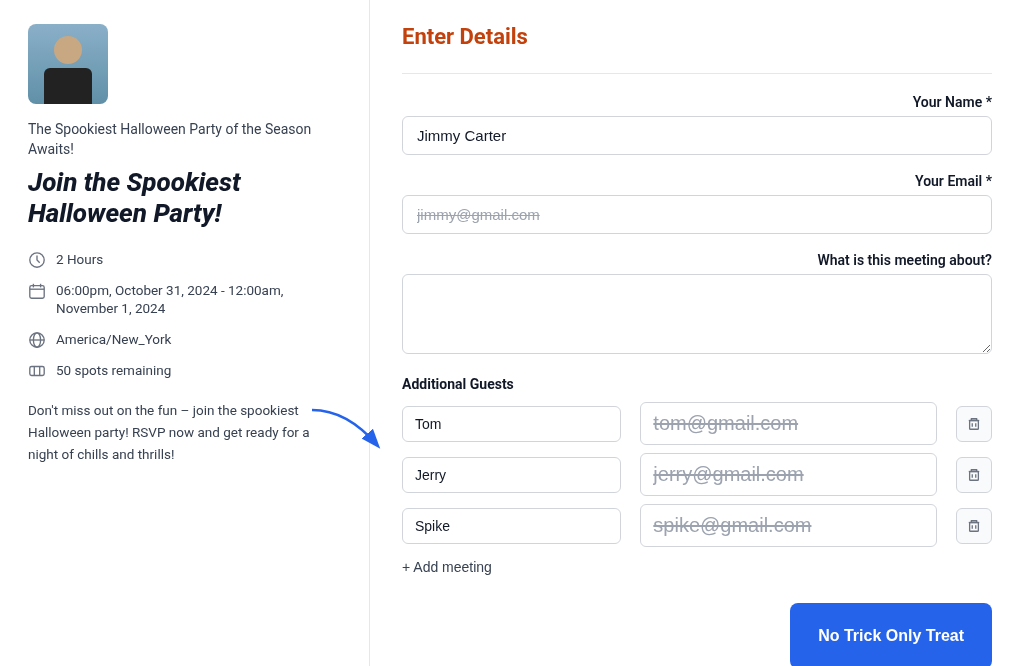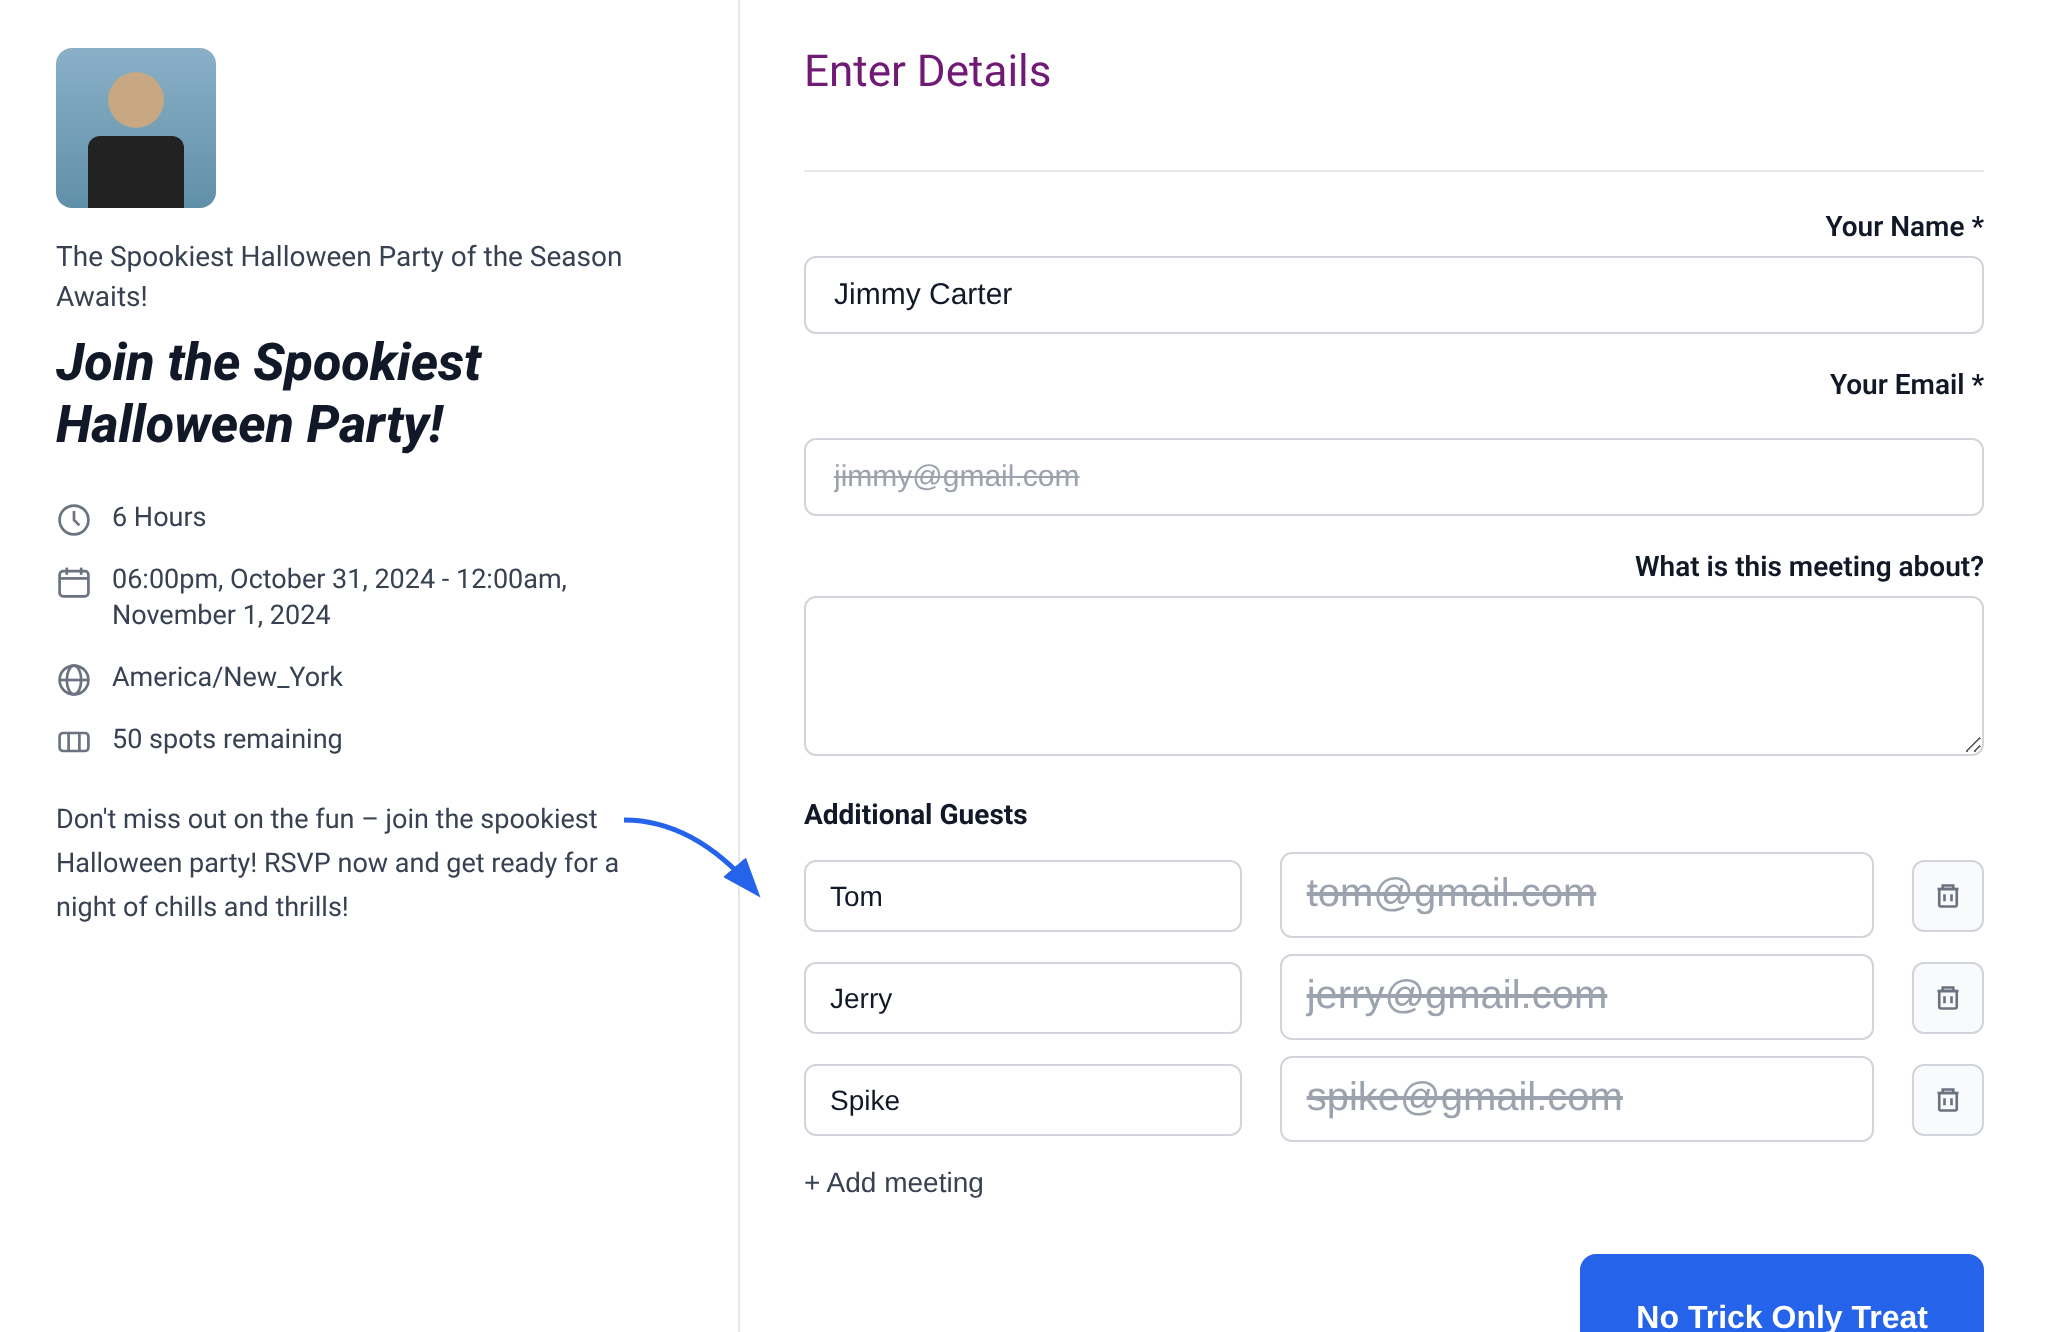--- a/index.html
+++ b/index.html
@@ -106,23 +106,23 @@
 
     
     .right-panel {
       flex: 1;
       padding: 24px 32px;
       overflow-y: auto;
       position: relative;
     }
     .section-title {
       font-size: 22px;
-      font-weight: 400;
-      color: #701a75;
-      margin-bottom: 36px;
+      font-weight: 700;
+      color: #c2410c;
+      margin-bottom: 24px;
     }
     .form-group {
       margin-bottom: 18px;
     }
     .form-label {
       font-size: 14px;
       font-weight: 600;
       color: #111827;
       margin-bottom: 6px;
       display: block;
@@ -134,21 +134,20 @@
       border-radius: 6px;
       padding: 10px 14px;
       font-size: 15px;
       color: #111827;
       outline: none;
       background: #fff;
     }
     .form-input.email-field {
       color: #9ca3af;
       text-decoration: line-through;
-      margin-top: 12px;
     }
     .form-textarea {
       width: 100%;
       border: 1px solid #d1d5db;
       border-radius: 6px;
       padding: 10px 14px;
       font-size: 15px;
       color: #111827;
       outline: none;
       background: #fff;
@@ -253,21 +252,21 @@
   <h1 class="title">Join the Spookiest Halloween Party!</h1>
 
   <ul class="info-list">
     <li>
       <span class="info-icon">
         <svg viewBox="0 0 20 20" fill="none" stroke="#6b7280" stroke-width="1.5">
           <circle cx="10" cy="10" r="8"></circle>
           <polyline points="10,5 10,10 13,13"></polyline>
         </svg>
       </span>
-      <span>6 Hours</span>
+      <span>2 Hours</span>
     </li>
     <li>
       <span class="info-icon">
         <svg viewBox="0 0 20 20" fill="none" stroke="#6b7280" stroke-width="1.5">
           <rect x="2" y="4" width="16" height="14" rx="2"></rect>
           <line x1="2" y1="8" x2="18" y2="8"></line>
           <line x1="6" y1="2" x2="6" y2="6"></line>
           <line x1="14" y1="2" x2="14" y2="6"></line>
         </svg>
       </span>

